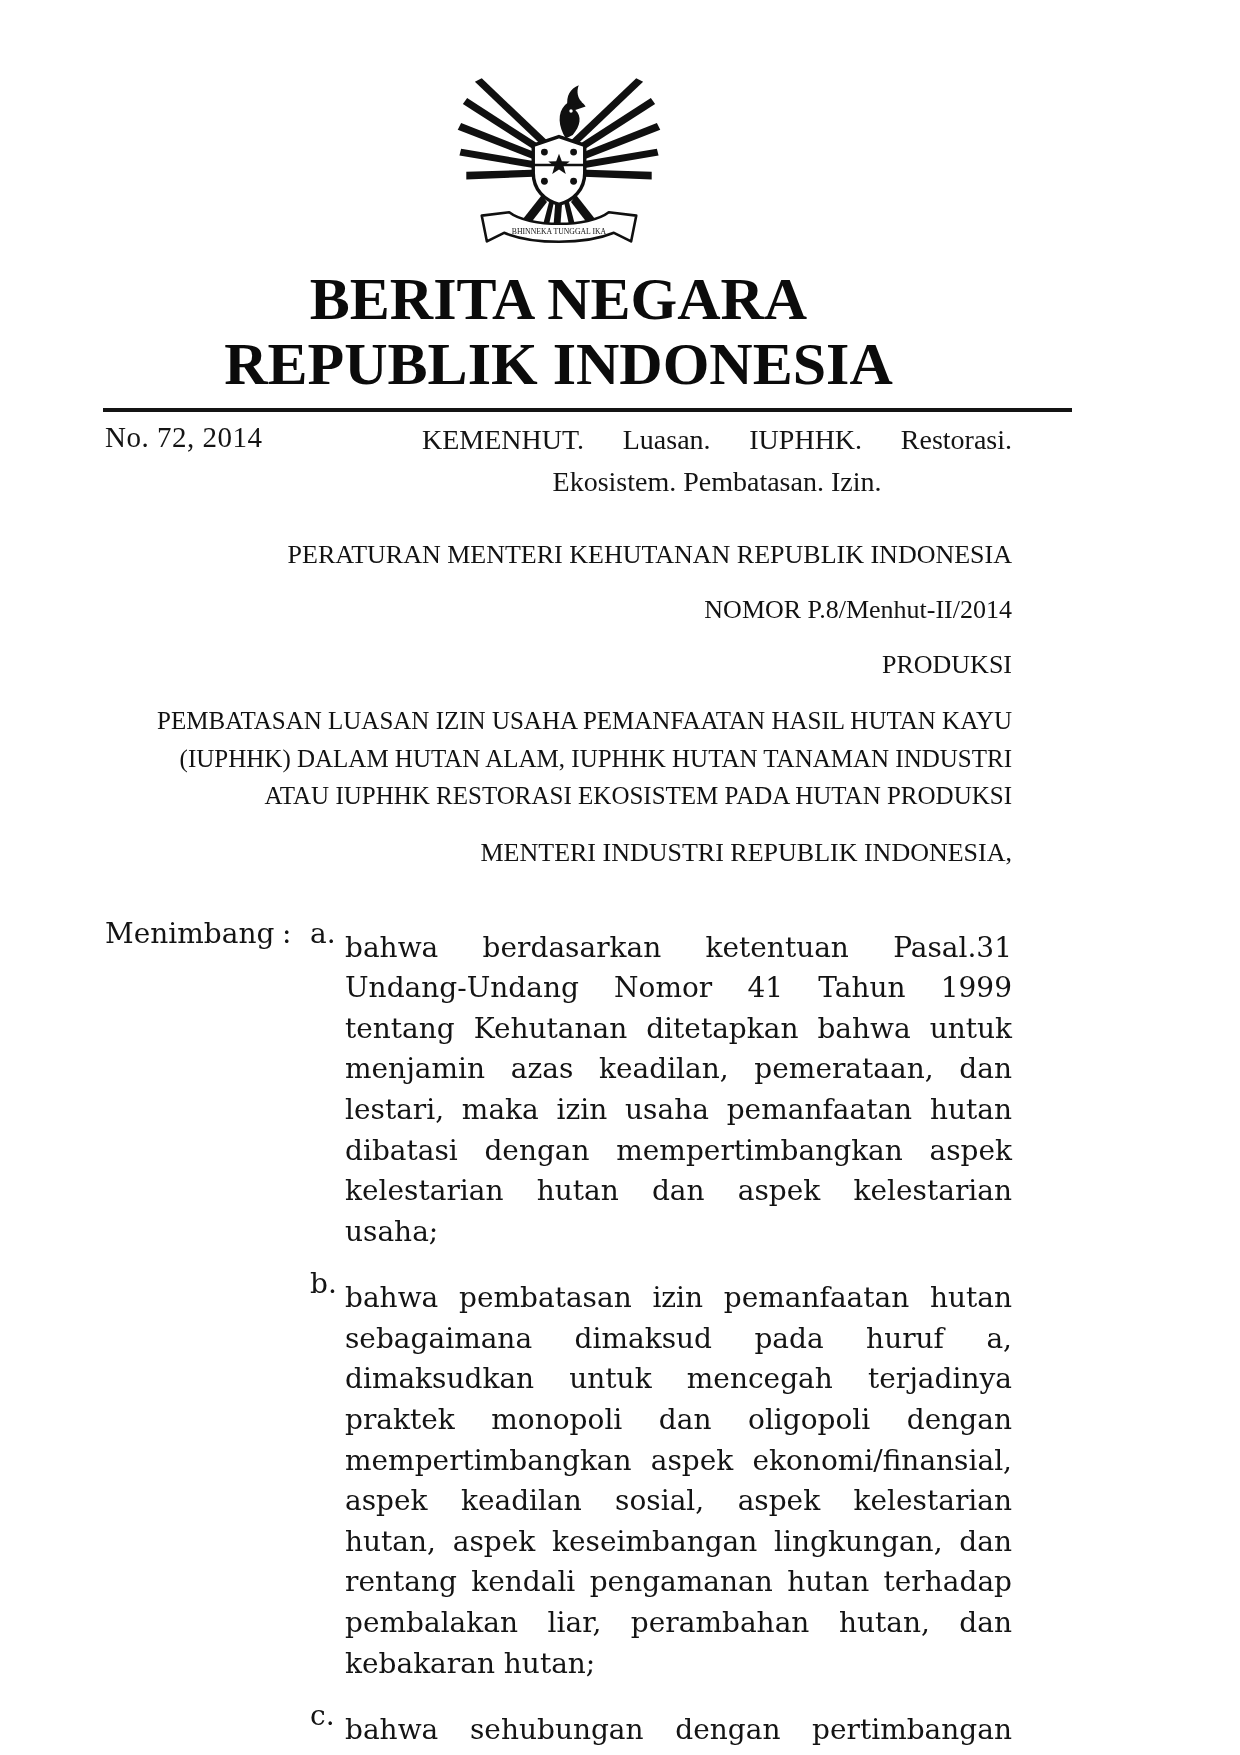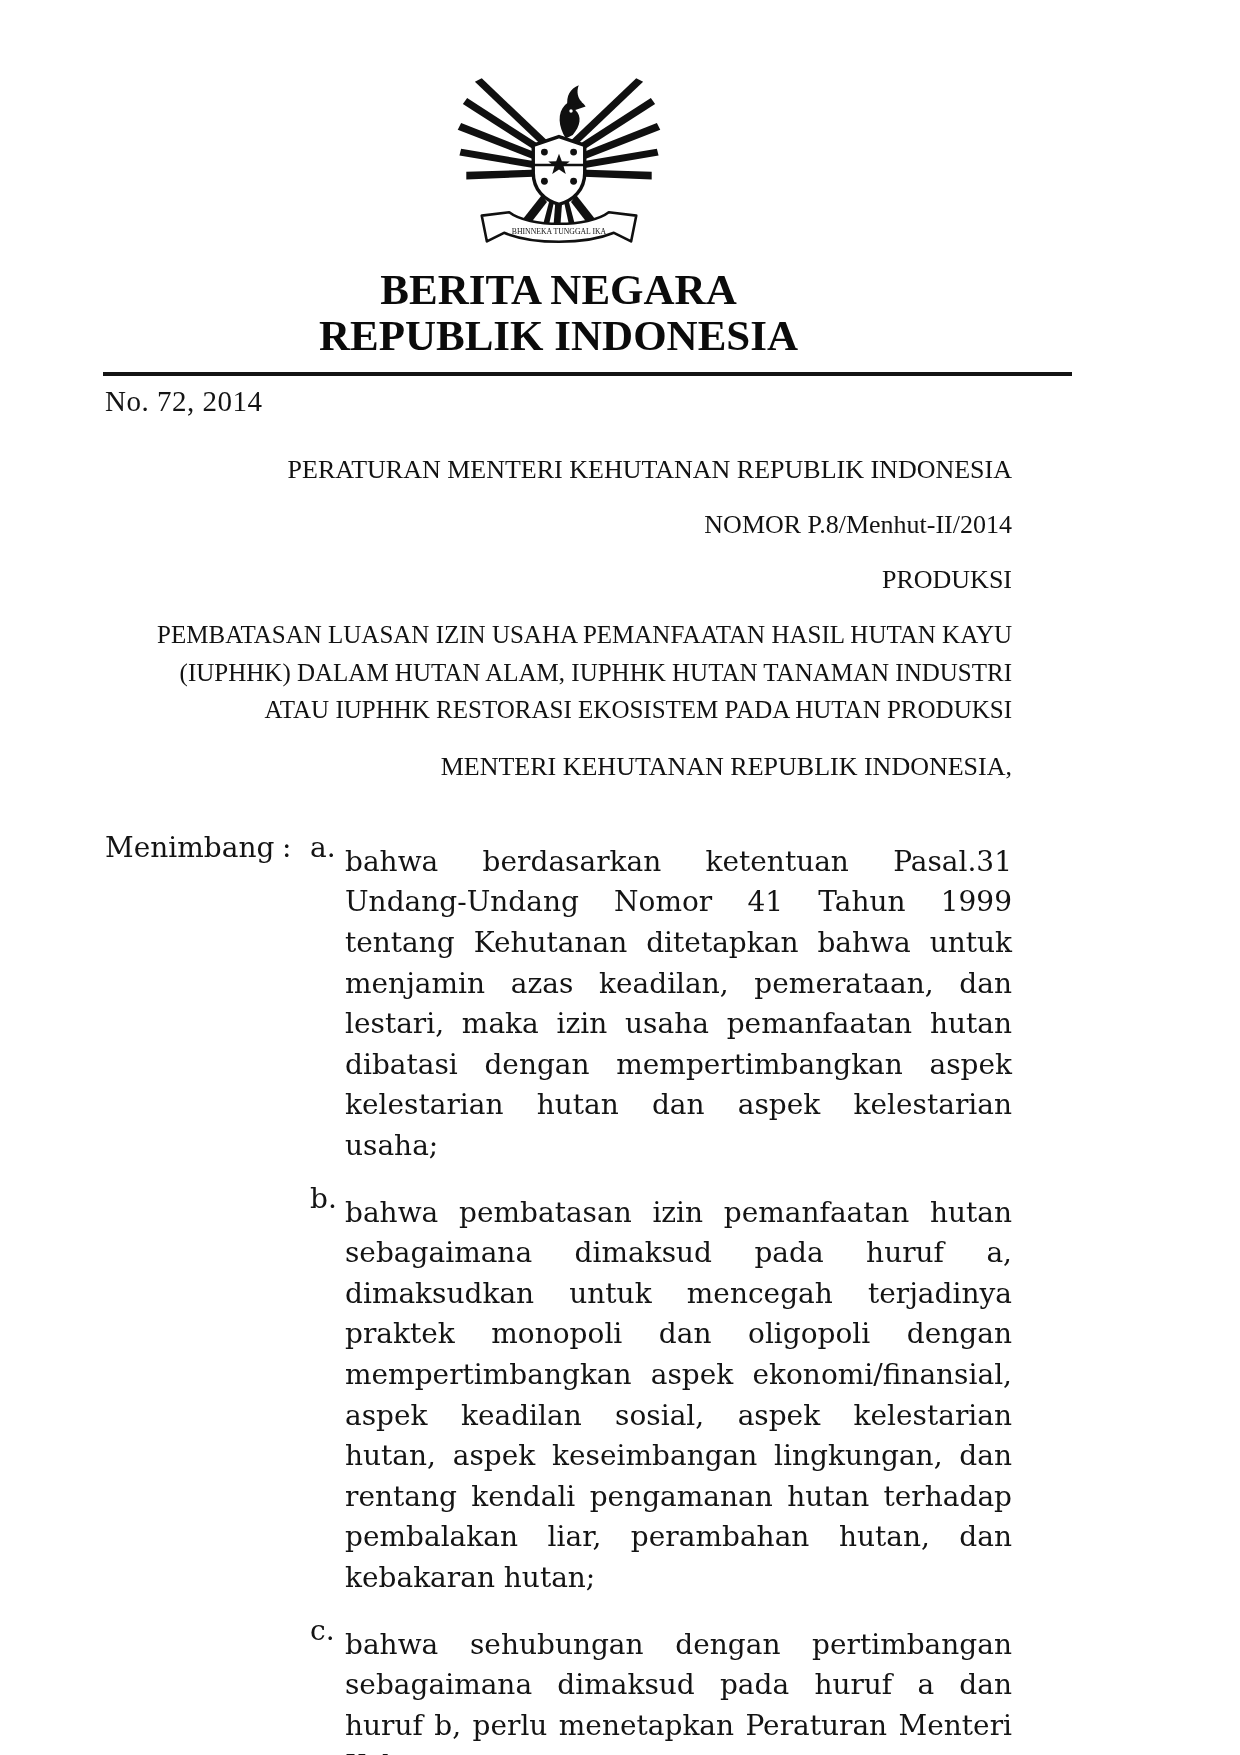--- a/index.html
+++ b/index.html
@@ -12,21 +12,21 @@
   .content { width: 907px; margin-left: 105px; }
 
   
   .emblem { width: 206px; margin: 68px auto 10px; }
   .emblem svg { display: block; width: 100%; height: auto; }
 
   
   .masthead {
     text-align: center;
     font-family: "Liberation Serif", serif;
-    font-weight: 700; font-size: 43px; line-height: 1.08;
+    font-weight: 700; font-size: 60px; line-height: 1.08;
     color: #0b0b0b;
   }
   .rule { width: 1034px; height: 4px; background: #141414; margin: 12px 0 0 103px; }
 
   
   .header-row { display: flex; align-items: flex-start; margin-top: 7px; }
   .doc-number {
     font-family: "Liberation Serif", serif;
     font-size: 29px; white-space: nowrap; padding-top: 2px; letter-spacing: 0.5px;
   }
@@ -122,32 +122,33 @@
       <div>BERITA NEGARA</div>
       <div>REPUBLIK INDONESIA</div>
     </div>
   </div>
 
   <div class="rule"></div>
 
   <div class="content">
     <div class="header-row">
       <div class="doc-number">No. 72, 2014</div>
+      <div class="doc-subject">KEMENHUT. Luasan. IUPHHK. Restorasi. Ekosistem. Pembatasan. Izin.</div>
     </div>
 
     <div class="title-block">
       <p class="t-line">PERATURAN MENTERI KEHUTANAN REPUBLIK INDONESIA</p>
       <p class="t-line">NOMOR P.8/Menhut-II/2014</p>
       <p class="t-line">PRODUKSI</p>
       <p class="t-main">
         <span>PEMBATASAN LUASAN IZIN USAHA PEMANFAATAN HASIL HUTAN KAYU</span>
         <span>(IUPHHK)  DALAM HUTAN ALAM, IUPHHK  HUTAN TANAMAN INDUSTRI</span>
         <span>ATAU IUPHHK RESTORASI EKOSISTEM PADA HUTAN PRODUKSI</span>
       </p>
-      <p class="t-line t-last">MENTERI KEHUTANAN REPUBLIK INDONESIA,</p>
+      <p class="t-line t-last">MENTERI INDUSTRI REPUBLIK INDONESIA,</p>
     </div>
 
     <div class="menimbang">
       <div class="m-label">Menimbang</div>
       <div class="m-colon">:</div>
       <div class="m-items">
         <div class="m-item">
           <div class="m-letter">a.</div>
           <div class="m-text">bahwa berdasarkan ketentuan Pasal.31 Undang-Undang Nomor 41 Tahun 1999 tentang Kehutanan ditetapkan bahwa untuk menjamin azas keadilan, pemerataan, dan lestari, maka izin usaha pemanfaatan hutan dibatasi dengan mempertimbangkan aspek kelestarian hutan dan aspek kelestarian usaha;</div>
         </div>

